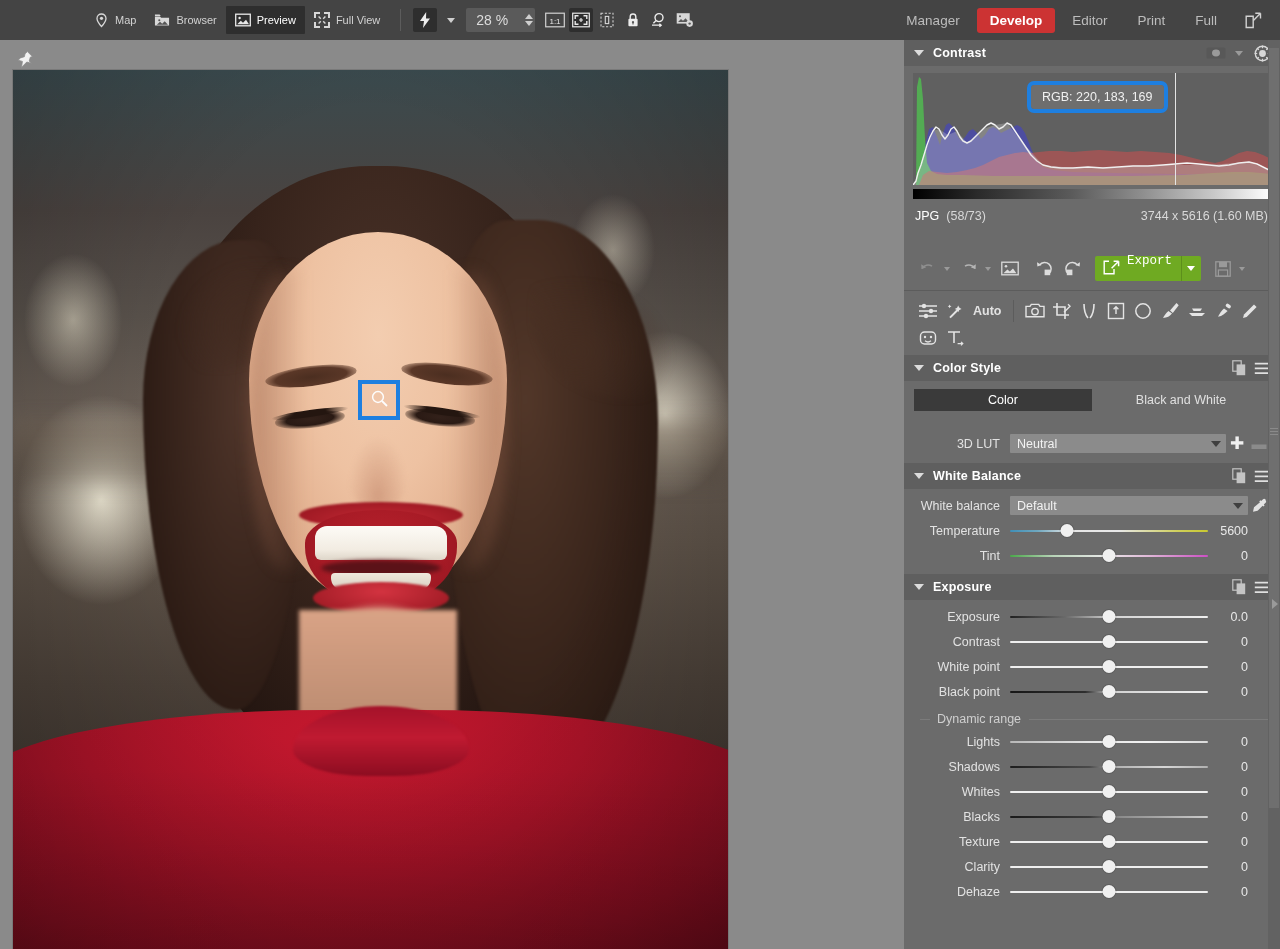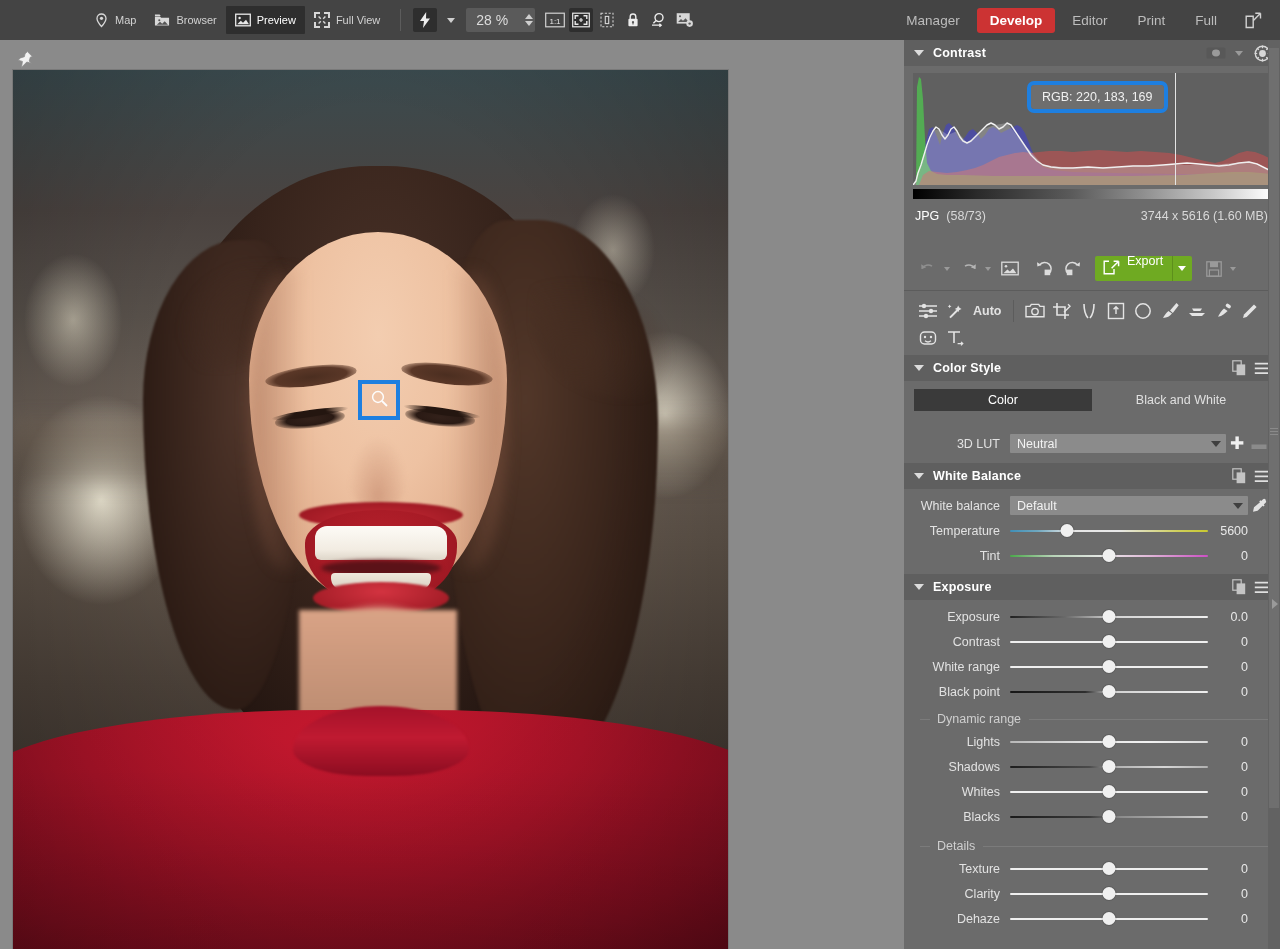--- a/index.html
+++ b/index.html
@@ -279,21 +279,21 @@
   }
   .tools2 { display: flex; align-items: center; flex-wrap: wrap; padding: 6px 10px 4px 10px; gap: 0; font-weight: bold; }
   .tool { width: 27px; height: 27px; display: flex; align-items: center; justify-content: center; cursor: default; }
   .tool.wide { width: auto; padding: 0 5px; }
   .tcaret { width: 0; height: 0; border-left: 3.5px solid transparent; border-right: 3.5px solid transparent; border-top: 4.5px solid #9a9a9a; margin: 0 4px 0 1px; }
   .exportbtn {
     display: flex; align-items: center; height: 25px;
     background: #6faa22; border-radius: 2px; color: #fff; font-size: 12.5px;
     padding: 0 2px 0 8px; margin-left: 10px;
   }
-  .exportbtn .lbl { margin: 0 9px 16px 7px; }
+  .exportbtn .lbl { margin: 0 9px 16px 7px; font-family: Liberation Mono, monospace; }
   .exp-split { width: 18px; height: 25px; display: flex; align-items: center; justify-content: center; border-left: 1px solid #5d8f1c; }
   .vdiv { width: 1px; height: 22px; background: #5c5c5c; margin: 0 7px; }
 
   
   .seg {
     display: flex; margin: 8px 10px 0 10px; height: 22px;
     background: #6b6b6b;
   }
   .seg > div {
     flex: 1; display: flex; align-items: center; justify-content: center;
@@ -868,21 +868,21 @@
       <span class="rlabel">Contrast</span>
       <span class="track">
         <span class="trk" style="background:#efefef"></span>
         <span class="knob" style="left:50%"></span>
       </span>
       <span class="rval">0</span>
       <span style="width:22px"></span>
     </div>
 
     <div class="row">
-      <span class="rlabel">White range</span>
+      <span class="rlabel">White point</span>
       <span class="track">
         <span class="trk" style="background:#efefef"></span>
         <span class="knob" style="left:50%"></span>
       </span>
       <span class="rval">0</span>
       <span style="width:22px"></span>
     </div>
 
     <div class="row">
       <span class="rlabel">Black point</span>
@@ -933,25 +933,20 @@
     <div class="row">
       <span class="rlabel">Blacks</span>
       <span class="track">
         <span class="trk" style="background:linear-gradient(90deg,#1a1a1a 0%,#3a3a3a 40%,#8c8c8c 56%,#a8a8a8 76%,#cccccc 100%)"></span>
         <span class="knob" style="left:50%"></span>
       </span>
       <span class="rval">0</span>
       <span style="width:22px"></span>
     </div>
 
-    <div class="grouphdr" style="margin-top:9px">
-      <span class="gl0"></span>
-      <span class="gt">Details</span>
-      <span class="gl"></span>
-    </div>
 
     <div class="row">
       <span class="rlabel">Texture</span>
       <span class="track">
         <span class="trk" style="background:#efefef"></span>
         <span class="knob" style="left:50%"></span>
       </span>
       <span class="rval">0</span>
       <span style="width:22px"></span>
     </div>

